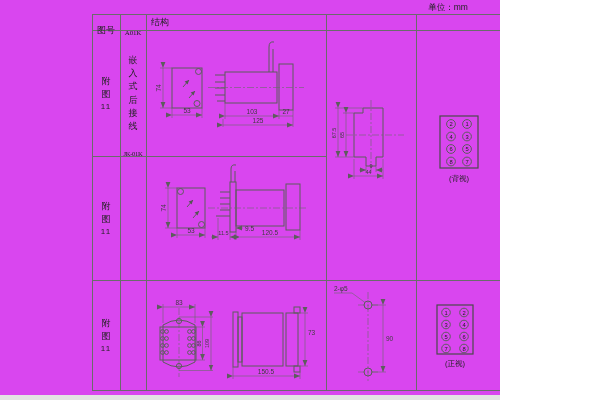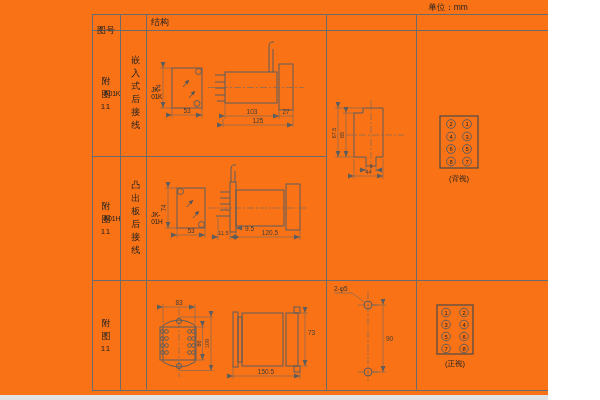--- a/index.html
+++ b/index.html
@@ -1,23 +1,23 @@
 <!DOCTYPE html>
 <html><head>
 <meta charset="utf-8">
 <style>
   html,body{margin:0;padding:0;background:#fff;}
-  .page{position:relative;width:548px;height:400px;background:#f97316;overflow:hidden;
+  .page{position:relative;width:500px;height:400px;background:#d946ef;overflow:hidden;
         font-family:"Liberation Sans","DejaVu Sans",sans-serif;color:#333;}
   .cell{position:absolute;display:flex;align-items:center;justify-content:center;box-sizing:border-box;}
   .hdr{font-size:9px;color:#222;white-space:pre;}
   .vtext{width:1em;word-break:break-all;line-height:1.45;text-align:center;font-size:9px;color:#222;}
   .figcell{flex-direction:column;gap:1px;}
   .figNum{font-size:8px;letter-spacing:1px;color:#222;}
-  .structcell{gap:11px;}
+  .structcell{flex-direction:column;gap:17px;font-family:Liberation Serif, serif;}
   .model{font-size:7px;color:#222;letter-spacing:-0.2px;}
   .code{font-size:6.5px;color:#222;letter-spacing:-0.3px;}
   .unit{position:absolute;left:408px;top:2px;width:80px;text-align:center;font-size:8.5px;color:#222;}
   .botstrip{position:absolute;left:0;top:395px;width:600px;height:5px;background:#e3e3e3;}
   svg{position:absolute;overflow:visible;}
   svg .shape{stroke:#5d5d5d;stroke-width:1;fill:none;}
   svg .thick{stroke:#4a4a4a;stroke-width:1.2;fill:none;}
   svg .dim{stroke:#6a6a6a;stroke-width:0.6;fill:none;}
   svg .cl{stroke:#6a6a6a;stroke-width:0.6;fill:none;stroke-dasharray:7 2 2 2;}
   svg text{font-family:"Liberation Sans","DejaVu Sans",sans-serif;font-size:6.5px;fill:#3d3d3d;}
@@ -68,25 +68,20 @@
   </div>
   <div class="cell figcell" style="left:92px;top:280px;width:28px;height:110px;">
     <div class="vtext">附图</div>
     <div class="figNum">11</div>
   </div>
 
   <div class="cell structcell" style="left:120px;top:30px;width:26px;height:126px;">
     <div class="model">A01K</div>
     <div class="vtext">嵌入式后接线</div>
     <div class="code">JK-01K</div>
-  </div>
-  <div class="cell structcell" style="left:120px;top:156px;width:26px;height:124px;">
-    <div class="model">A01H</div>
-    <div class="vtext">凸出板后接线</div>
-    <div class="code">JK-01H</div>
   </div>
 
   <svg style="left:146px;top:30px" width="178" height="126">
     <g>
       <rect class="shape" x="26" y="38" width="30" height="40"></rect>
       <circle class="shape" cx="52.5" cy="41.5" r="3"></circle>
       <circle class="shape" cx="51" cy="73.5" r="3"></circle>
       <g>
         <line class="shape" x1="37" y1="57" x2="43" y2="50"></line>
         <path d="M43,50 L38.6,51.4 L41.6,54.4 Z" fill="#555" stroke="none"></path>

